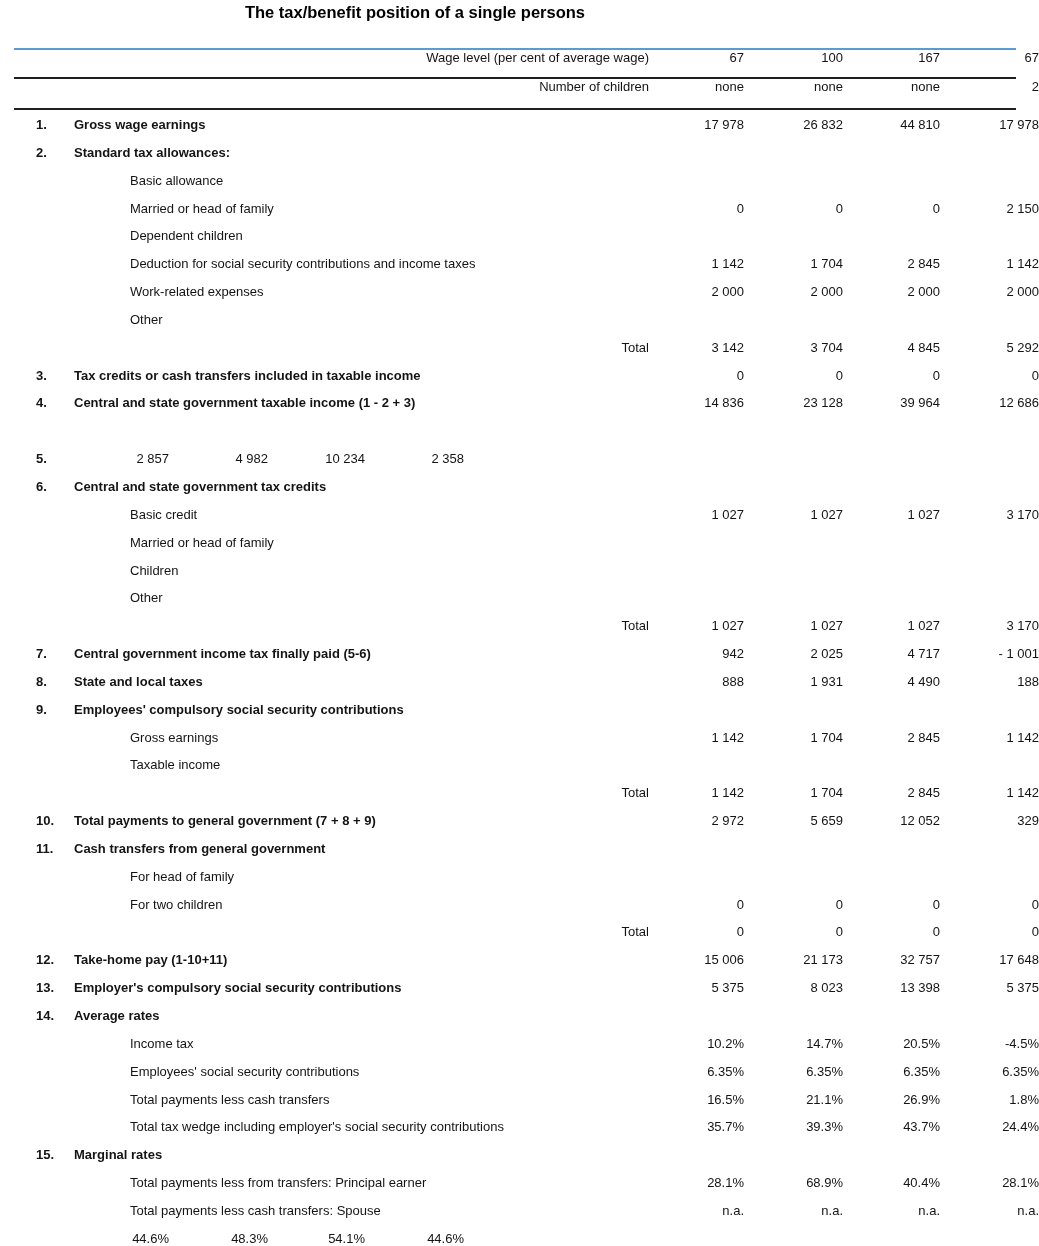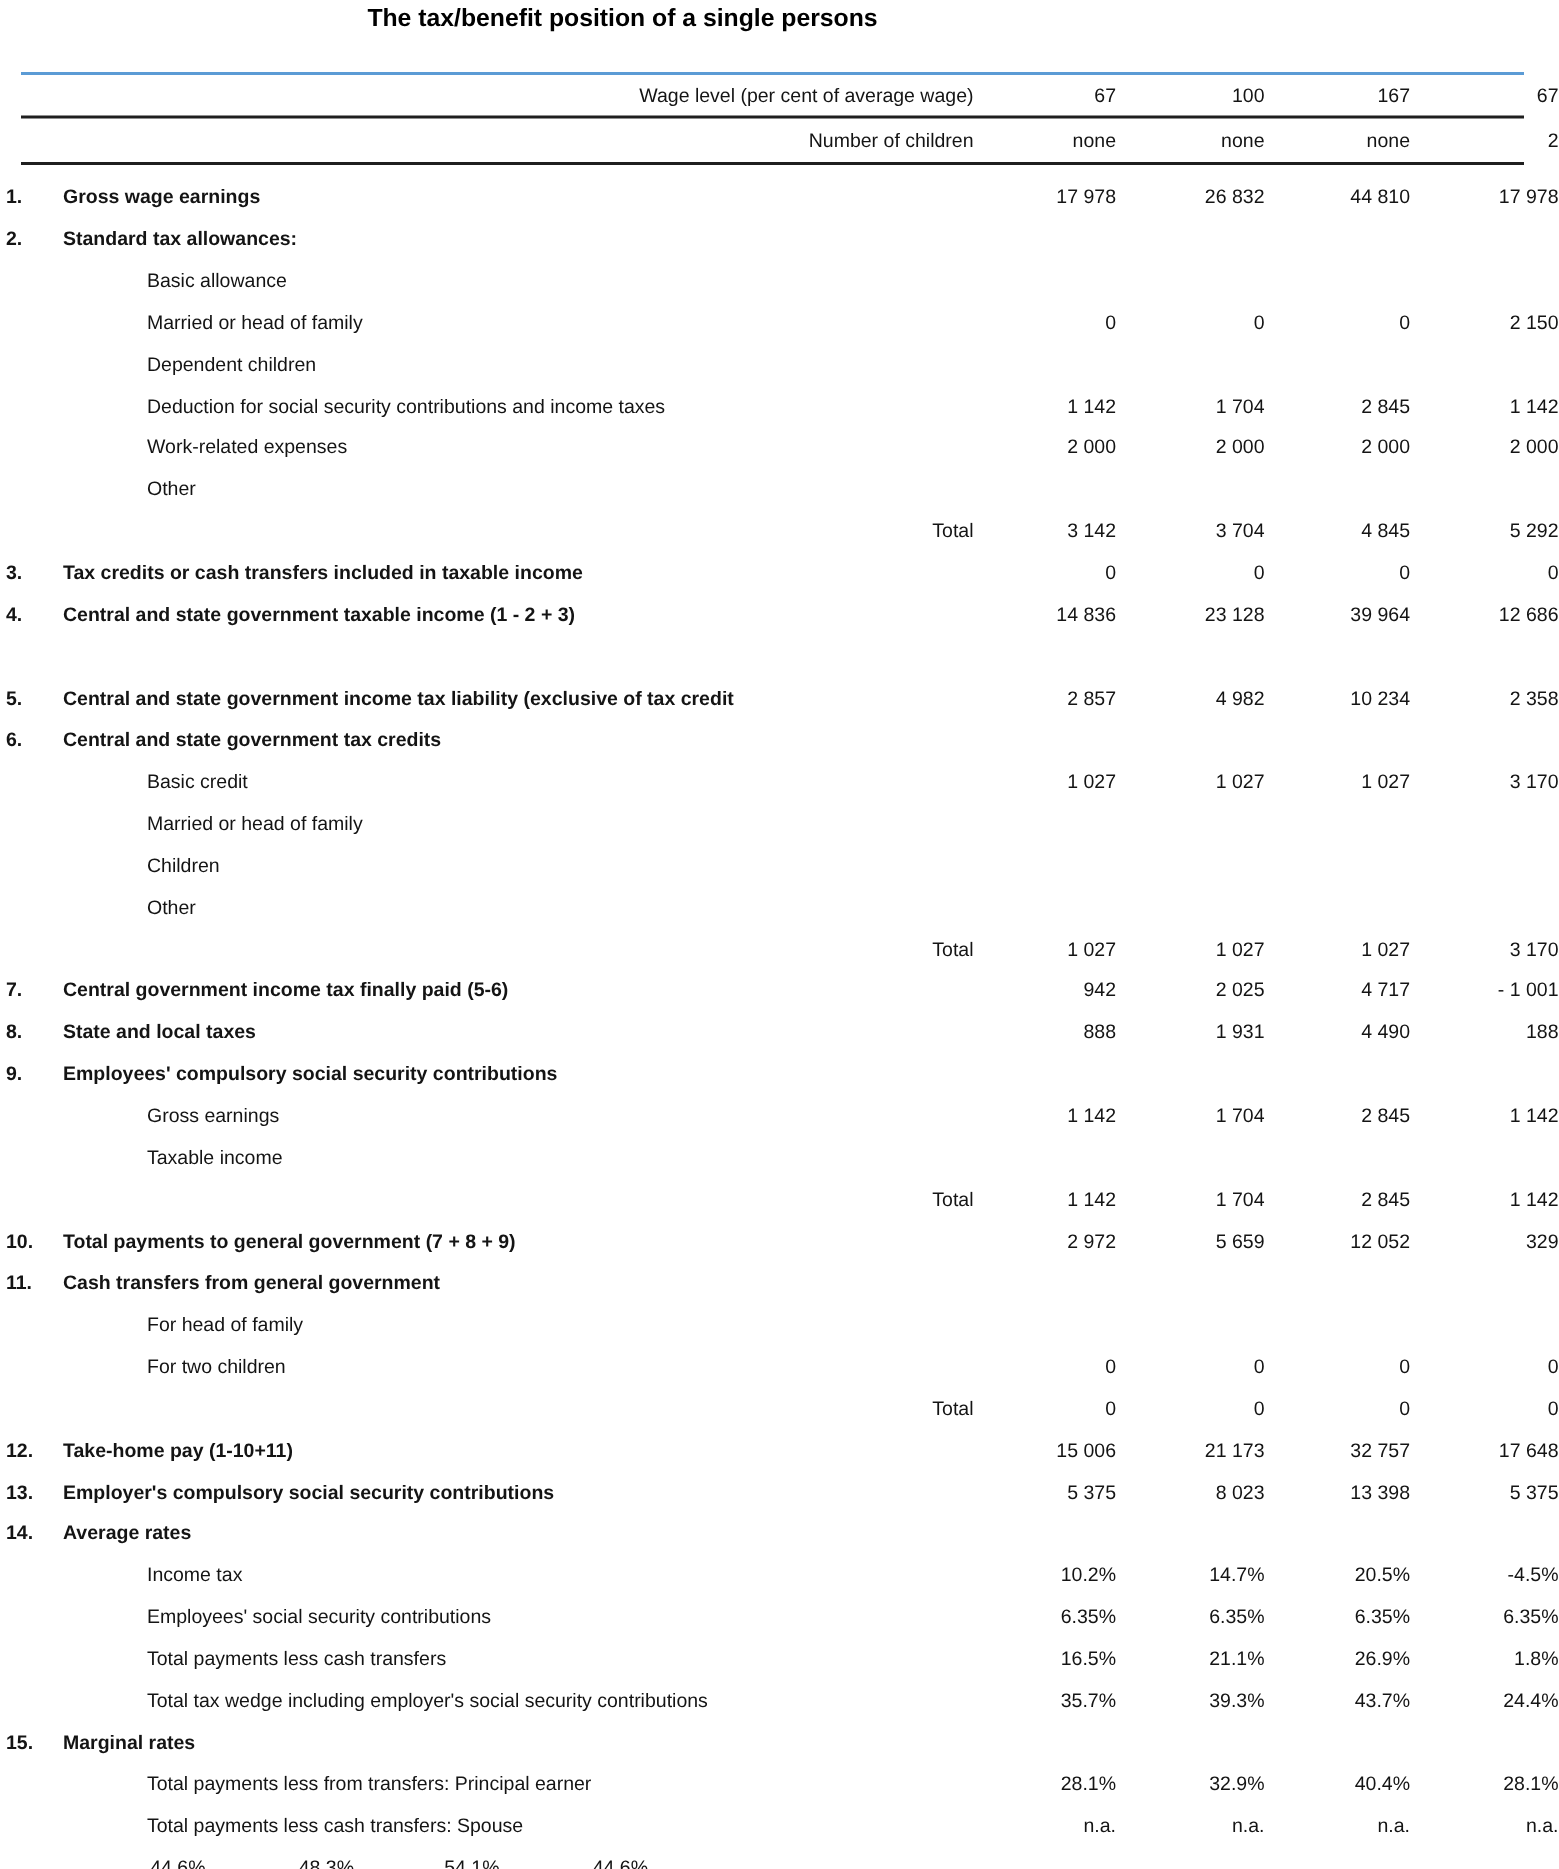--- a/index.html
+++ b/index.html
@@ -16,21 +16,21 @@
     overflow:hidden;
   }
   .title-wrap{height:48px;position:relative;}
   .doc-title{
     position:absolute;top:3px;left:0;width:830px;margin:0;
     text-align:center;font-size:16.5px;font-weight:700;color:#000;
   }
   .rule{height:2px;background:var(--rule);margin-left:14px;width:1002px;}
   .rule.blue{background:var(--accent);}
   
-  .trow{display:flex;align-items:center;height:27.85px;padding-left:4px;}
+  .trow{display:flex;align-items:flex-start;height:27.85px;padding-left:36px;}
   .hrow1{height:27px;}
   .hrow2{height:29px;}
   .num{width:38px;font-weight:700;flex:none;}
   .lab{flex:1;display:flex;align-items:center;white-space:nowrap;min-width:0;}
   .lab.sub{padding-left:8px;margin-left:48px;}
   .lab-text.bold{font-weight:700;}
   .rlabel{margin-left:auto;}
   .hlabel{flex:1;text-align:right;white-space:nowrap;}
   .val{flex:none;text-align:right;white-space:nowrap;}
   .c1{width:95px;}
@@ -179,23 +179,20 @@
         <span class="lab-text bold">Central and state government taxable income (1 - 2 + 3)</span>
       </div>
       <span class="val c1">14 836</span>
       <span class="val c2">23 128</span>
       <span class="val c3">39 964</span>
       <span class="val c4">12 686</span>
     </div>
     <div class="spacer-row"></div>
     <div class="trow">
       <span class="num">5.</span>
-      <div class="lab">
-        <span class="lab-text bold">Central and state government income tax liability (exclusive of tax credit</span>
-      </div>
       <span class="val c1">2 857</span>
       <span class="val c2">4 982</span>
       <span class="val c3">10 234</span>
       <span class="val c4">2 358</span>
     </div>
     <div class="trow">
       <span class="num">6.</span>
       <div class="lab">
         <span class="lab-text bold">Central and state government tax credits</span>
       </div>
@@ -446,21 +443,21 @@
       <span class="val c2"></span>
       <span class="val c3"></span>
       <span class="val c4"></span>
     </div>
     <div class="trow">
       <span class="num"></span>
       <div class="lab sub">
         <span class="lab-text">Total payments less from transfers: Principal earner</span>
       </div>
       <span class="val c1">28.1%</span>
-      <span class="val c2">32.9%</span>
+      <span class="val c2">68.9%</span>
       <span class="val c3">40.4%</span>
       <span class="val c4">28.1%</span>
     </div>
     <div class="trow">
       <span class="num"></span>
       <div class="lab sub">
         <span class="lab-text">Total payments less cash transfers: Spouse</span>
       </div>
       <span class="val c1">n.a.</span>
       <span class="val c2">n.a.</span>

